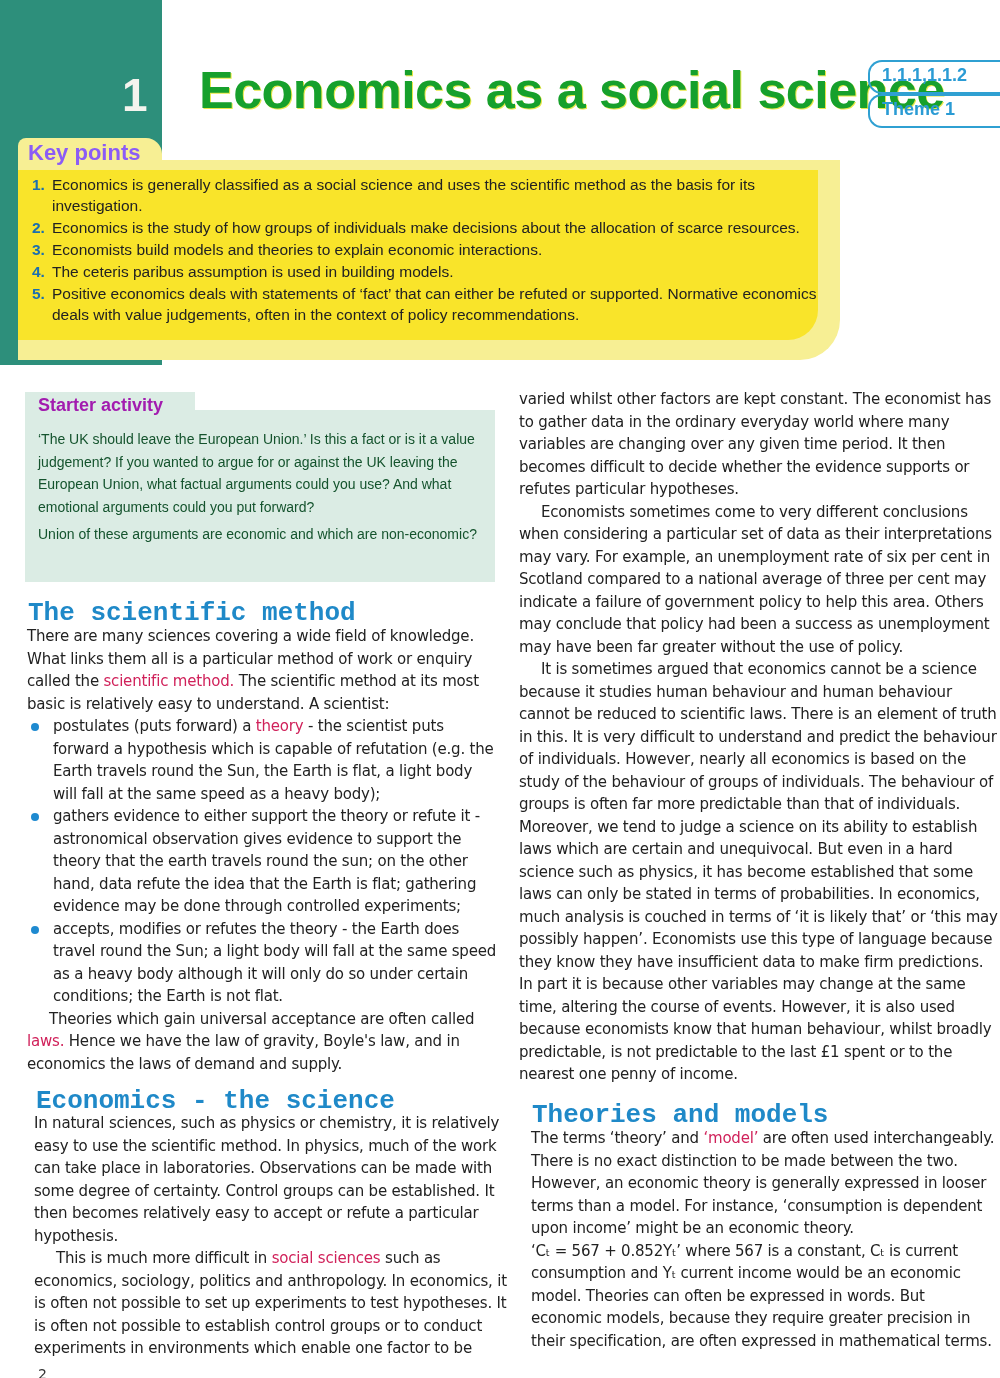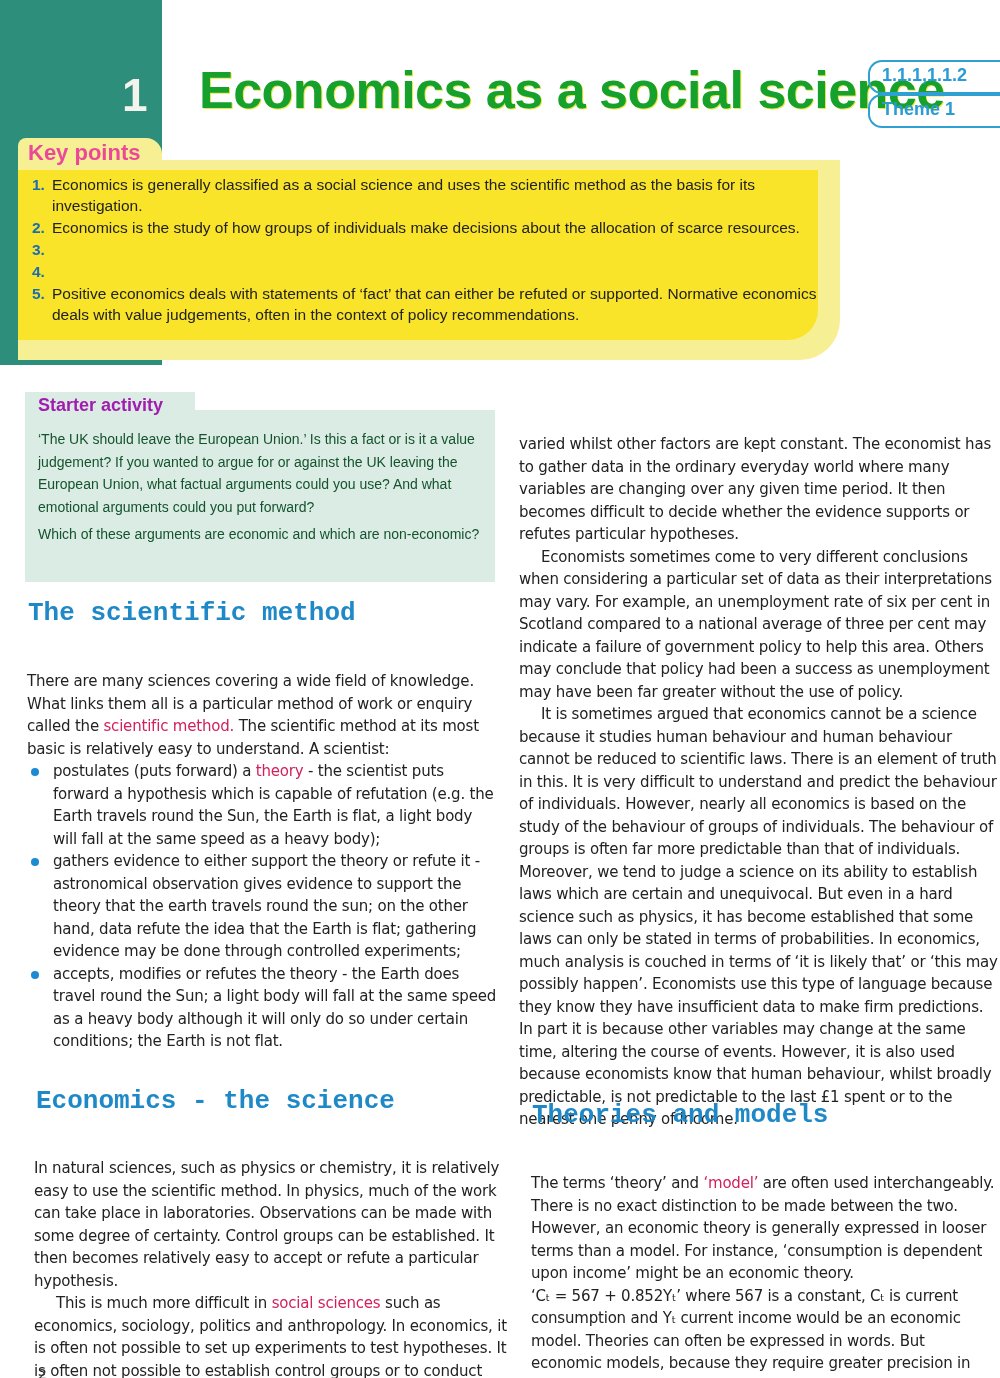--- a/index.html
+++ b/index.html
@@ -8,35 +8,35 @@
 
   .teal-block { position: absolute; left: 0; top: 0; width: 162px; height: 365px; background: #2d8f7b; }
   .chapter-num { position: absolute; left: 122px; top: 68px; font-size: 46px; font-weight: bold; color: #f4f4ee; font-family: "Liberation Sans", sans-serif; }
   .chapter-title { position: absolute; left: 199px; top: 60px; font-size: 52px; font-weight: bold; color: #16a02c; font-family: "Liberation Sans", sans-serif; letter-spacing: -0.5px; text-shadow: 1px 1px 0 #e8e84a; }
 
   .spec-tags { position: absolute; left: 868px; top: 60px; width: 132px; }
   .spec-tag { border: 2px solid #2fa0d2; border-right: none; border-radius: 14px 0 0 14px; color: #2a9bd4; font-weight: bold; font-size: 18px; padding: 3px 12px; height: 34px; font-family: "Liberation Sans", sans-serif; }
   .spec-tag + .spec-tag { margin-top: 0; }
 
   .kp-tab { position: absolute; left: 18px; top: 138px; width: 144px; height: 40px; background: #f7ef94; border-radius: 8px 16px 0 0; }
-  .kp-label { position: absolute; left: 28px; top: 140px; font-size: 22px; font-weight: bold; color: #ec4899; font-family: "Liberation Sans", sans-serif; }
+  .kp-label { position: absolute; left: 28px; top: 140px; font-size: 22px; font-weight: bold; color: #8b5cf6; font-family: "Liberation Sans", sans-serif; }
   .kp-outer { position: absolute; left: 18px; top: 160px; width: 822px; height: 200px; background: #f7ef94; border-radius: 0 0 40px 0; }
   .kp-inner { position: absolute; left: 18px; top: 170px; width: 800px; height: 170px; background: #f9e42a; border-radius: 0 0 30px 0; }
   .kp-list { position: absolute; left: 32px; top: 174px; width: 790px; list-style: none; font-size: 15.5px; line-height: 21px; font-family: "Liberation Sans", sans-serif; color: #222; }
   .kp-list li { display: flex; margin-bottom: 1px; }
   .kp-list .num { width: 20px; color: #1a6fb0; font-weight: bold; flex: none; }
 
   .starter-tab { position: absolute; left: 25px; top: 392px; width: 170px; height: 30px; background: #dbece4; }
   .starter-label { position: absolute; left: 38px; top: 395px; font-size: 18px; font-weight: bold; color: #a21caf; font-family: "Liberation Sans", sans-serif; }
   .starter-box { position: absolute; left: 25px; top: 410px; width: 470px; height: 172px; background: #dbece4; }
   .starter-text { position: absolute; left: 38px; top: 428px; width: 452px; font-size: 14px; line-height: 22.6px; font-family: "Liberation Sans", sans-serif; color: #14532d; }
   .starter-text p + p { margin-top: 5px; }
 
   .h2 { position: absolute; font-size: 26px; font-weight: bold; color: #1f89c8; font-family: Liberation Mono, monospace; }
-  .body { position: absolute; font-size: 15px; line-height: 22.5px; color: #222; font-family: "DejaVu Sans", sans-serif; letter-spacing: -0.2px; margin-top: 45px; }
+  .body { position: absolute; font-size: 15px; line-height: 22.5px; color: #222; font-family: "DejaVu Sans", sans-serif; letter-spacing: -0.2px; }
   .body p { text-indent: 0; }
   .body p.ind { text-indent: 22px; }
   .key { color: #d0215a; }
   .bullets { list-style: none; padding-left: 0; }
   .bullets li { position: relative; padding-left: 26px; }
   .bullets li .dot { position: absolute; left: 4px; top: 8px; width: 8px; height: 8px; border-radius: 50%; background: #1e8ad0; }
 
   .page-num { position: absolute; left: 38px; top: 1366px; font-size: 14px; color: #333; }
 </style>
 </head>
@@ -59,46 +59,49 @@
   <li>
       <span class="num">1.</span>
       <span>Economics is generally classified as a social science and uses the scientific method as the basis for its investigation.</span>
     </li>
   <li>
       <span class="num">2.</span>
       <span>Economics is the study of how groups of individuals make decisions about the allocation of scarce resources.</span>
     </li>
   <li>
       <span class="num">3.</span>
+      <span>Economists build models and theories to explain economic interactions.</span>
     </li>
   <li>
       <span class="num">4.</span>
+      <span>The ceteris paribus assumption is used in building models.</span>
     </li>
   <li>
       <span class="num">5.</span>
       <span>Positive economics deals with statements of ‘fact’ that can either be refuted or supported. Normative economics deals with value judgements, often in the context of policy recommendations.</span>
     </li>
 </ol>
 
 <div class="starter-box"></div>
 <div class="starter-tab"></div>
 <div class="starter-label">Starter activity</div>
 <div class="starter-text">
   <p>‘The UK should leave the European Union.’ Is this a fact or is it a value judgement? If you wanted to argue for or against the UK leaving the European Union, what factual arguments could you use? And what emotional arguments could you put forward?</p>
-  <p>Which of these arguments are economic and which are non-economic?</p>
+  <p>Union of these arguments are economic and which are non-economic?</p>
 </div>
 
 <h2 class="h2" style="left:28px; top:598px;">The scientific method</h2>
 <div class="body" style="left:27px; top:625px; width:470px;">
   <p><span>There are many sciences covering a wide field of knowledge. What links them all is a particular method of work or enquiry called the </span><span class="key">scientific method.</span><span> The scientific method at its most basic is relatively easy to understand. A scientist:</span></p>
   <ul class="bullets">
     <li><span class="dot"></span><span>postulates (puts forward) a </span><span class="key">theory</span><span> - the scientist puts forward a hypothesis which is capable of refutation (e.g. the Earth travels round the Sun, the Earth is flat, a light body will fall at the same speed as a heavy body);</span></li>
     <li><span class="dot"></span><span>gathers evidence to either support the theory or refute it - astronomical observation gives evidence to support the theory that the earth travels round the sun; on the other hand, data refute the idea that the Earth is flat; gathering evidence may be done through controlled experiments;</span></li>
     <li><span class="dot"></span><span>accepts, modifies or refutes the theory - the Earth does travel round the Sun; a light body will fall at the same speed as a heavy body although it will only do so under certain conditions; the Earth is not flat.</span></li>
   </ul>
+  <p class="ind"><span>Theories which gain universal acceptance are often called </span><span class="key">laws.</span><span> Hence we have the law of gravity, Boyle's law, and in economics the laws of demand and supply.</span></p>
 </div>
 
 <h2 class="h2" style="left:36px; top:1086px;">Economics - the science</h2>
 <div class="body" style="left:34px; top:1112px; width:474px;">
   <p>In natural sciences, such as physics or chemistry, it is relatively easy to use the scientific method. In physics, much of the work can take place in laboratories. Observations can be made with some degree of certainty. Control groups can be established. It then becomes relatively easy to accept or refute a particular hypothesis.</p>
   <p class="ind"><span>This is much more difficult in </span><span class="key">social sciences</span><span> such as economics, sociology, politics and anthropology. In economics, it is often not possible to set up experiments to test hypotheses. It is often not possible to establish control groups or to conduct experiments in environments which enable one factor to be</span></p>
 </div>
 
 <div class="body" style="left:519px; top:388px; width:480px;">
   <p>varied whilst other factors are kept constant. The economist has to gather data in the ordinary everyday world where many variables are changing over any given time period. It then becomes difficult to decide whether the evidence supports or refutes particular hypotheses.</p>

